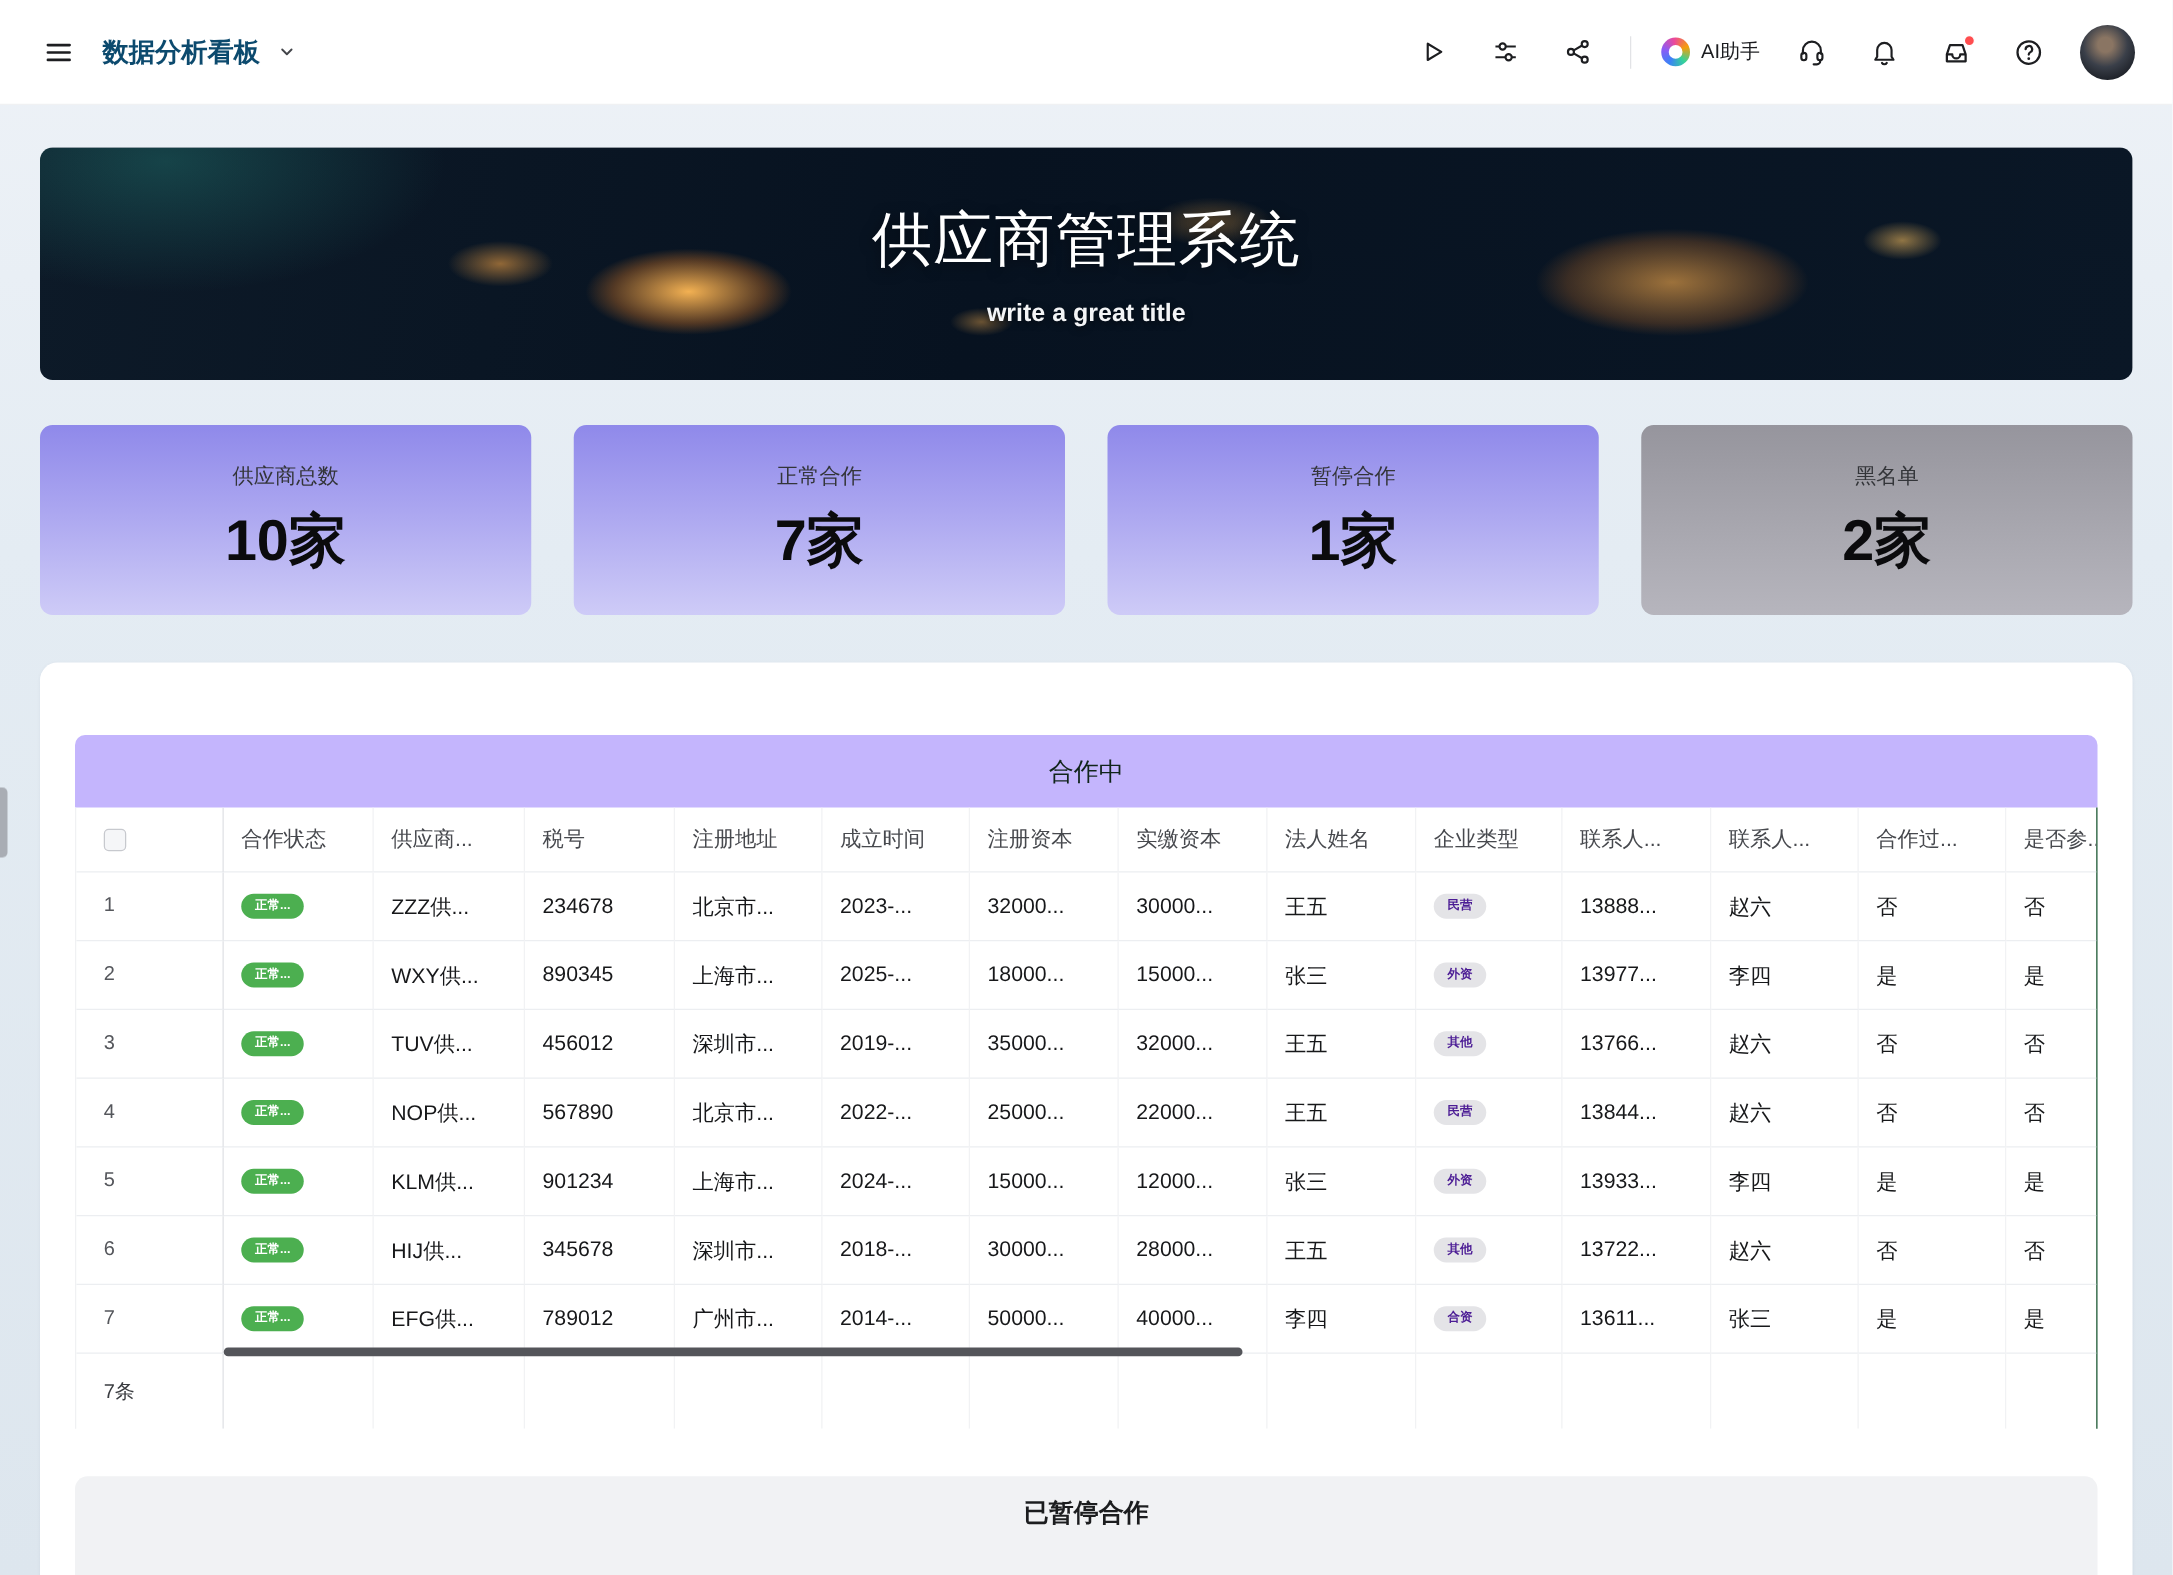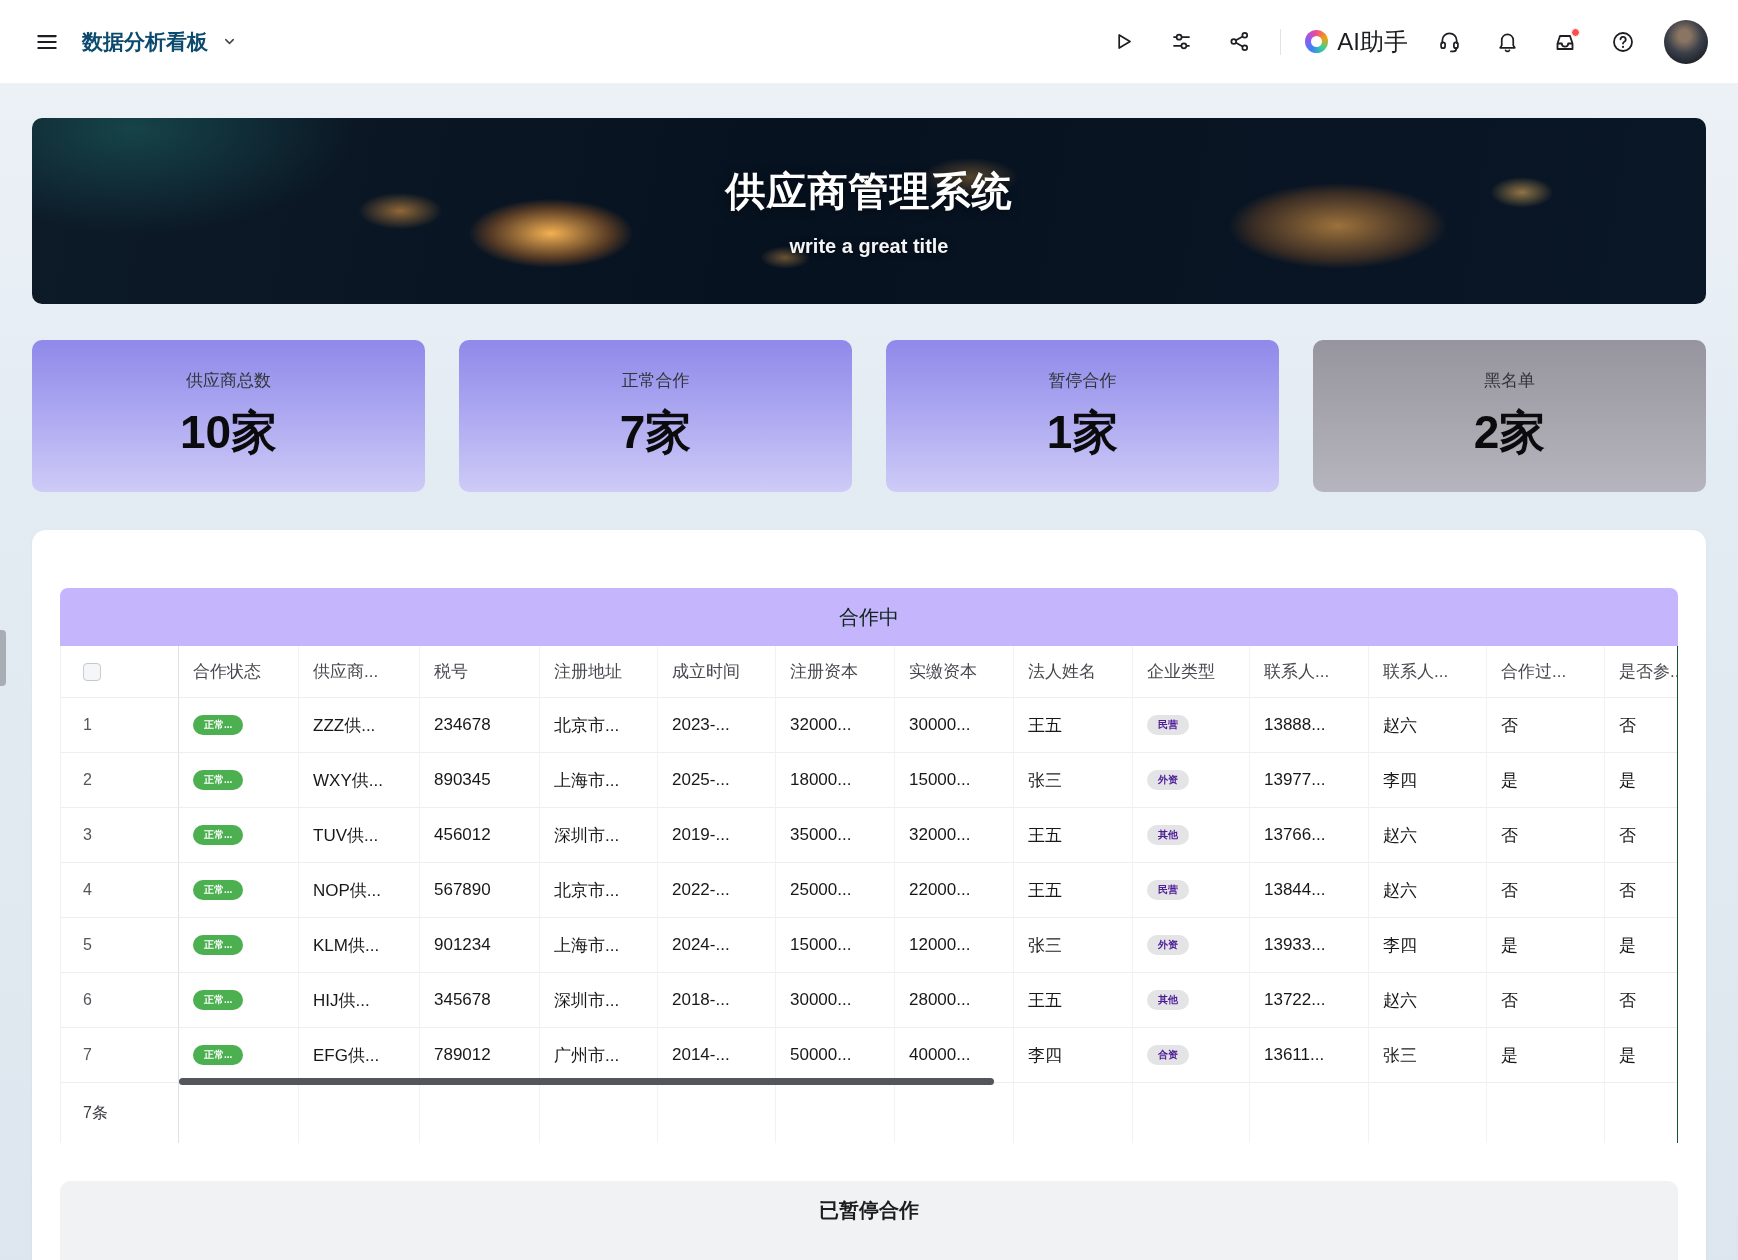--- a/index.html
+++ b/index.html
@@ -19,21 +19,21 @@
   .icon-btn{ background:none; border:none; cursor:pointer; display:flex; align-items:center;
     justify-content:center; width:34px; height:34px; position:relative; }
   .nav-title{ font-size:21px; font-weight:700; color:#0c4a6e; }
   .nav-right{ display:flex; align-items:center; gap:24px; }
   .v-divider{ width:1px; height:26px; background:#e2e3e6; }
   .ai-chip{ display:flex; align-items:center; gap:9px; background:none; border:none; cursor:pointer; }
   .ai-logo{ width:23px; height:23px; border-radius:50%;
     background:conic-gradient(from 210deg,#3b82f6,#8b5cf6,#ec4899,#f59e0b,#34d399,#3b82f6);
     position:relative; }
   .ai-logo::after{ content:""; position:absolute; inset:6px; background:#fff; border-radius:50%; }
-  .ai-label{ font-size:24px; color:#1c1d20; font-weight:500; }
+  .ai-label{ font-size:16px; color:#1c1d20; font-weight:500; }
   .red-dot{ position:absolute; top:3px; right:2px; width:9px; height:9px; border-radius:50%;
     background:#ff4d4f; border:1.5px solid #fff; }
   .avatar{ width:44px; height:44px; border-radius:50%; cursor:pointer; border:none;
     background:radial-gradient(circle at 46% 36%, #8a7563 0 16%, #3a3f49 48%, #12151b 90%); }
 
   
   .page{ padding:0 32px; }
 
   .hero{
     margin-top:34px; height:186px; border-radius:10px; position:relative; overflow:hidden;
@@ -42,21 +42,21 @@
     background-image:
       radial-gradient(110px 46px at 31% 62%, rgba(255,185,85,.95), rgba(255,140,40,.3) 55%, transparent 75%),
       radial-gradient(60px 26px at 22% 50%, rgba(255,170,70,.55), transparent 70%),
       radial-gradient(140px 55px at 78% 58%, rgba(255,175,75,.6), rgba(255,140,40,.2) 60%, transparent 78%),
       radial-gradient(45px 22px at 89% 40%, rgba(255,195,95,.55), transparent 70%),
       radial-gradient(70px 28px at 56% 32%, rgba(255,180,80,.35), transparent 70%),
       radial-gradient(36px 16px at 45% 75%, rgba(255,180,80,.4), transparent 70%),
       radial-gradient(320px 150px at 6% 6%, rgba(45,165,150,.3), transparent 70%),
       linear-gradient(100deg,#0d1a28 0%,#071220 45%,#0a1726 100%);
   }
-  .hero-title{ color:#fff; font-size:40px; font-weight:700; letter-spacing:1px;
+  .hero-title{ color:#fff; font-size:48px; font-weight:400; letter-spacing:1px;
     text-shadow:0 2px 10px rgba(0,0,0,.5); }
   .hero-subtitle{ color:#f3f4f6; font-size:20px; font-weight:600;
     text-shadow:0 1px 6px rgba(0,0,0,.5); }
 
   
   .stats{ margin-top:36px; display:flex; gap:34px; }
   .stat-card{
     flex:1; height:152px; border-radius:10px; display:flex; flex-direction:column;
     align-items:center; justify-content:center; gap:10px; cursor:pointer;
   }

